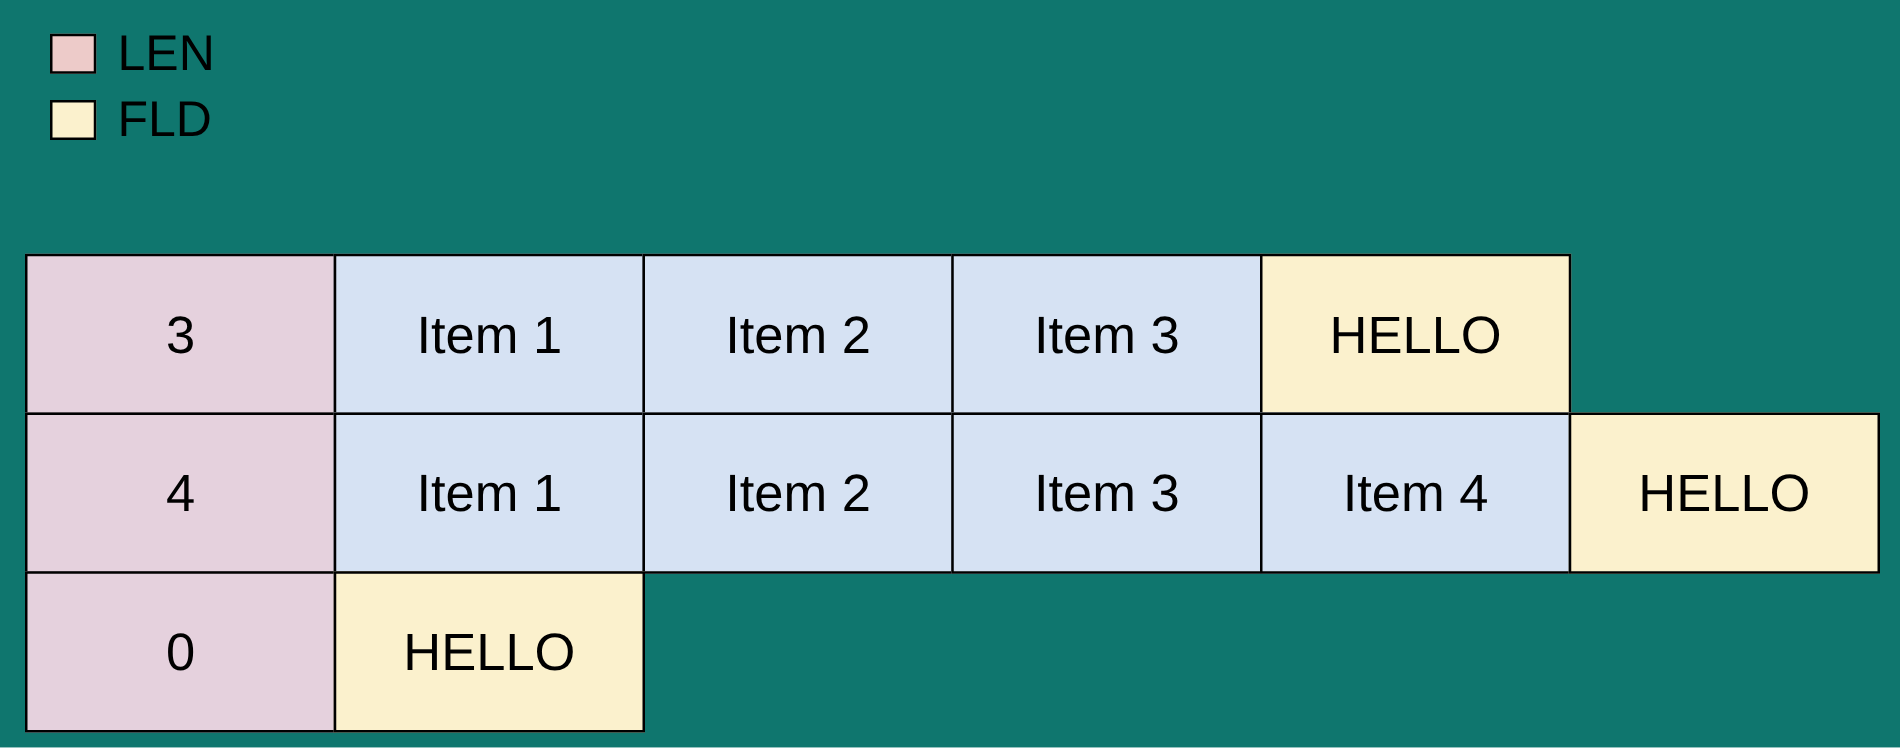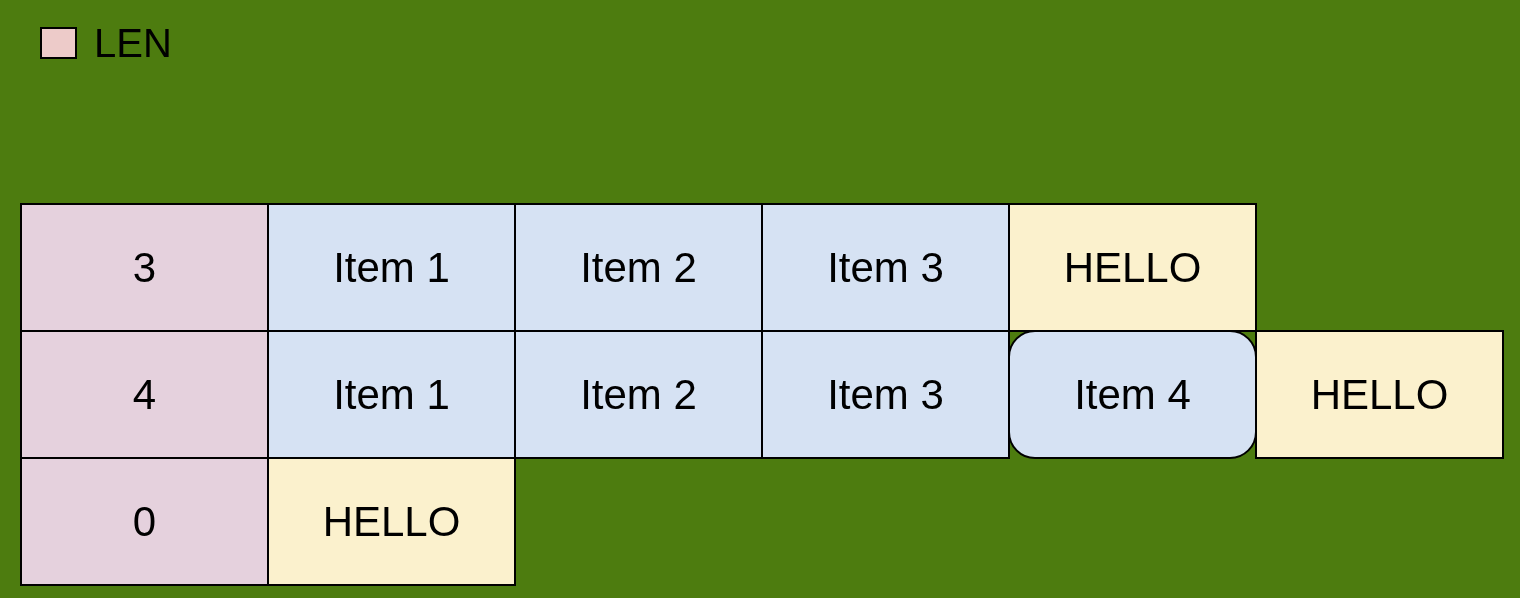--- a/index.html
+++ b/index.html
@@ -6,21 +6,21 @@
     margin: 0;
     padding: 0;
     background: #ffffff;
     font-family: "Liberation Sans", sans-serif;
     color: #000000;
   }
   #canvas {
     position: relative;
     width: 1520px;
     height: 598px;
-    background: #4d7c0f;
+    background: #0f766e;
     overflow: hidden;
   }
   
   .legend {
     position: absolute;
     left: 40px;
     top: 26px;
   }
   .legend-item {
     display: flex;
@@ -72,20 +72,24 @@
 
 <div id="canvas">
 
   <div class="legend">
   <div class="legend-item">
     <span class="swatch" style="background: rgb(237, 203, 201);"></span>
     <span class="legend-label">LEN</span>
   </div>
 
 
+  <div class="legend-item">
+    <span class="swatch" style="background: rgb(251, 241, 205);"></span>
+    <span class="legend-label">FLD</span>
+  </div>
 </div>
 
   <div class="rows">
       <div class="row">
   <div class="cell" style="background: rgb(229, 209, 221);">3</div>
 
   <div class="cell" style="background: rgb(214, 226, 243);">Item 1</div>
 
   <div class="cell" style="background: rgb(214, 226, 243);">Item 2</div>
 
@@ -95,21 +99,21 @@
 </div>
       <div class="row">
   <div class="cell" style="background: rgb(229, 209, 221);">4</div>
 
   <div class="cell" style="background: rgb(214, 226, 243);">Item 1</div>
 
   <div class="cell" style="background: rgb(214, 226, 243);">Item 2</div>
 
   <div class="cell" style="background: rgb(214, 226, 243);">Item 3</div>
 
-  <div class="cell" style="background: rgb(214, 226, 243); border-radius: 27px;">Item 4</div>
+  <div class="cell" style="background: rgb(214, 226, 243);">Item 4</div>
 
   <div class="cell" style="background: rgb(251, 241, 205);">HELLO</div>
 </div>
       <div class="row">
   <div class="cell" style="background: rgb(229, 209, 221);">0</div>
 
   <div class="cell" style="background: rgb(251, 241, 205);">HELLO</div>
 </div>
     </div>
 

